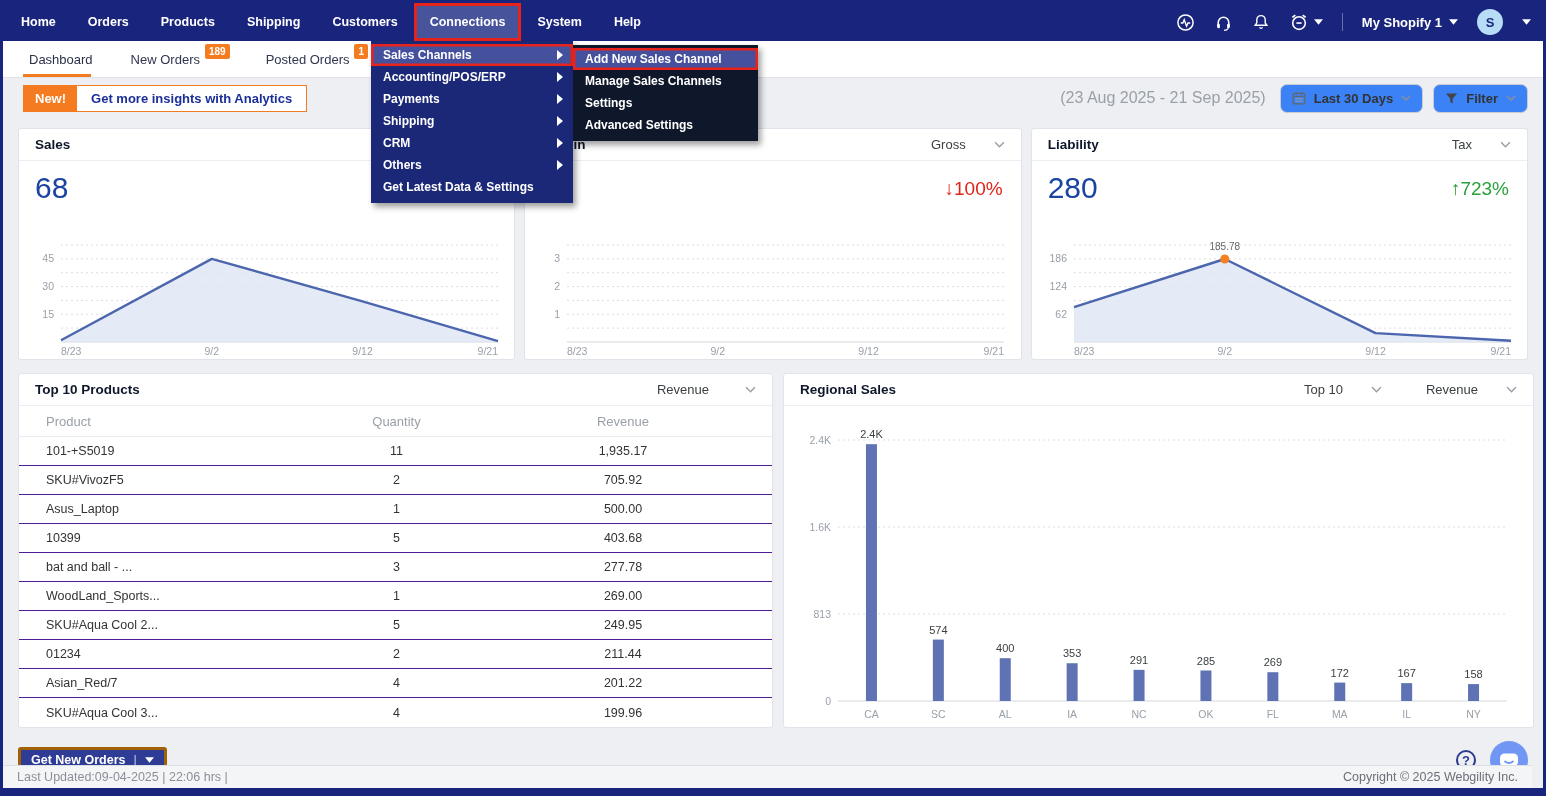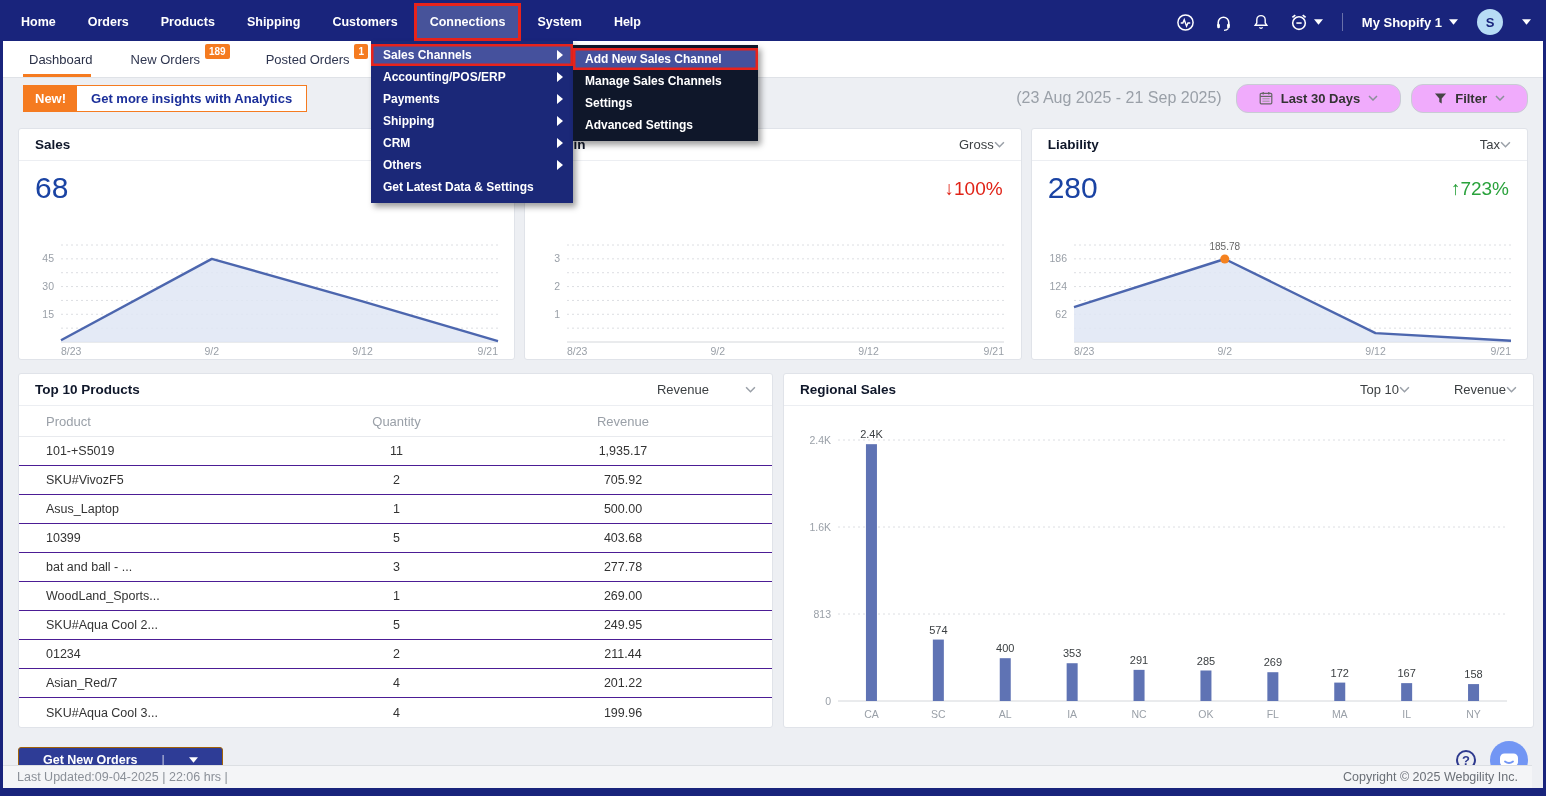--- a/index.html
+++ b/index.html
@@ -29,33 +29,33 @@
   .tab-badge { background:#f57b20; color:#fff; font-size:10px; font-weight:bold; padding:2px 4px; border-radius:2px;
                margin-left:3px; transform:translateY(-8px); display:inline-block; }
 
   
   .subbar { height:40px; display:flex; align-items:center; padding:0 15px; }
   .promo { display:inline-flex; align-items:stretch; border:1px solid #f57b20; background:#fff; height:27px; margin-left:5px; }
   .promo-new { background:#f57b20; color:#fff; font-weight:bold; font-size:13px; display:flex; align-items:center; padding:0 11px; }
   .promo-link { color:#1b2f9a; font-weight:bold; font-size:13px; display:flex; align-items:center; padding:0 14px; cursor:pointer; }
   .subbar-right { margin-left:auto; display:flex; align-items:center; gap:10px; }
   .daterange { color:#9aa0a8; font-size:16px; margin-right:4px; }
-  .btn { background:#f0abfc; border:1px solid #c8ccd4; border-radius:12px; height:29px; padding:0 22px; font-size:13px;
+  .btn { background:#3b82f6; border:1px solid #c8ccd4; border-radius:7px; height:29px; padding:0 11px; font-size:13px;
          color:#333; display:flex; align-items:center; gap:8px; cursor:pointer; font-family:inherit; }
   .btn .chev { color:#8a8f98; }
 
   
   main { padding:10px 15px 0; }
   .kpi-row { display:grid; grid-template-columns:repeat(3,1fr); gap:9px; }
   .card { background:#fff; border:1px solid #e0e3e9; border-radius:3px; display:flex; flex-direction:column; }
   .kpi-card { height:232px; }
   .card-head { height:32px; flex:0 0 32px; padding:0 16px; display:flex; align-items:center; justify-content:space-between;
                border-bottom:1px solid #eceef2; }
   .card-title { font-size:13.5px; font-weight:bold; color:#0f172a; }
-  .selector { display:flex; align-items:center; font-size:13px; color:#3c4043; cursor:pointer; }
+  .selector { display:flex; align-items:center; gap:28px; font-size:13px; color:#3c4043; cursor:pointer; }
   .selector .chev { color:#9aa0a8; }
   .sel-group { display:flex; align-items:center; gap:44px; }
   .kpi-body { display:flex; align-items:center; justify-content:space-between; padding:10px 18px 0 16px; }
   .kpi-value { font-size:30px; color:#1a43a3; min-height:36px; }
   .kpi-delta { font-size:19px; }
   .delta-down { color:#e02317; }
   .delta-up { color:#2aa23c; }
   .spark { display:block; margin-top:auto; }
 
   
@@ -77,22 +77,22 @@
   .ticklabel { fill:#9aa0a8; font-size:10.5px; }
   .areafill { fill:#dfe6f5; opacity:.85; }
   .trendline { fill:none; stroke:#4c66ae; stroke-width:2.4; stroke-linejoin:round; }
   .pointdot { fill:#f5821f; }
   .pointlabel { fill:#666; font-size:10px; }
   .bar { fill:#5f73b4; }
   .barlabel { fill:#3c4043; font-size:11px; }
 
   
   .actions-row { display:flex; align-items:center; justify-content:space-between; padding:13px 15px 0; }
-  .gno-btn { background:#2e3c96; border:1px solid #a16207; color:#fff; font-size:12.5px; font-weight:bold;
-             border-radius:3px; height:26px; padding:0 24px; display:flex; align-items:center; gap:24px; cursor:pointer; font-family:inherit; }
+  .gno-btn { background:#2e3c96; border:3px solid #a16207; color:#fff; font-size:12.5px; font-weight:bold;
+             border-radius:3px; height:26px; padding:0 10px; display:flex; align-items:center; gap:8px; cursor:pointer; font-family:inherit; }
   .gno-sep { opacity:.7; font-weight:normal; }
   .foot-icons { display:flex; align-items:center; gap:14px; }
   .help-ic { width:20px; height:20px; border-radius:50%; border:2px solid #2e3a8e; color:#2e3a8e; font-size:13px;
              font-weight:bold; display:flex; align-items:center; justify-content:center; cursor:pointer; }
   .chat-ic { width:38px; height:38px; border-radius:50%; background:#7296f4; display:flex; align-items:center;
              justify-content:center; cursor:pointer; }
   .statusbar { position:absolute; left:0; right:11px; bottom:0; height:23px; background:#f4f5f7; border-top:1px solid #dcdfe3;
                display:flex; align-items:center; justify-content:space-between; padding:0 14px; font-size:12.5px; color:#8b9098; }
   .statusbar .right { color:#6b7077; }
 

